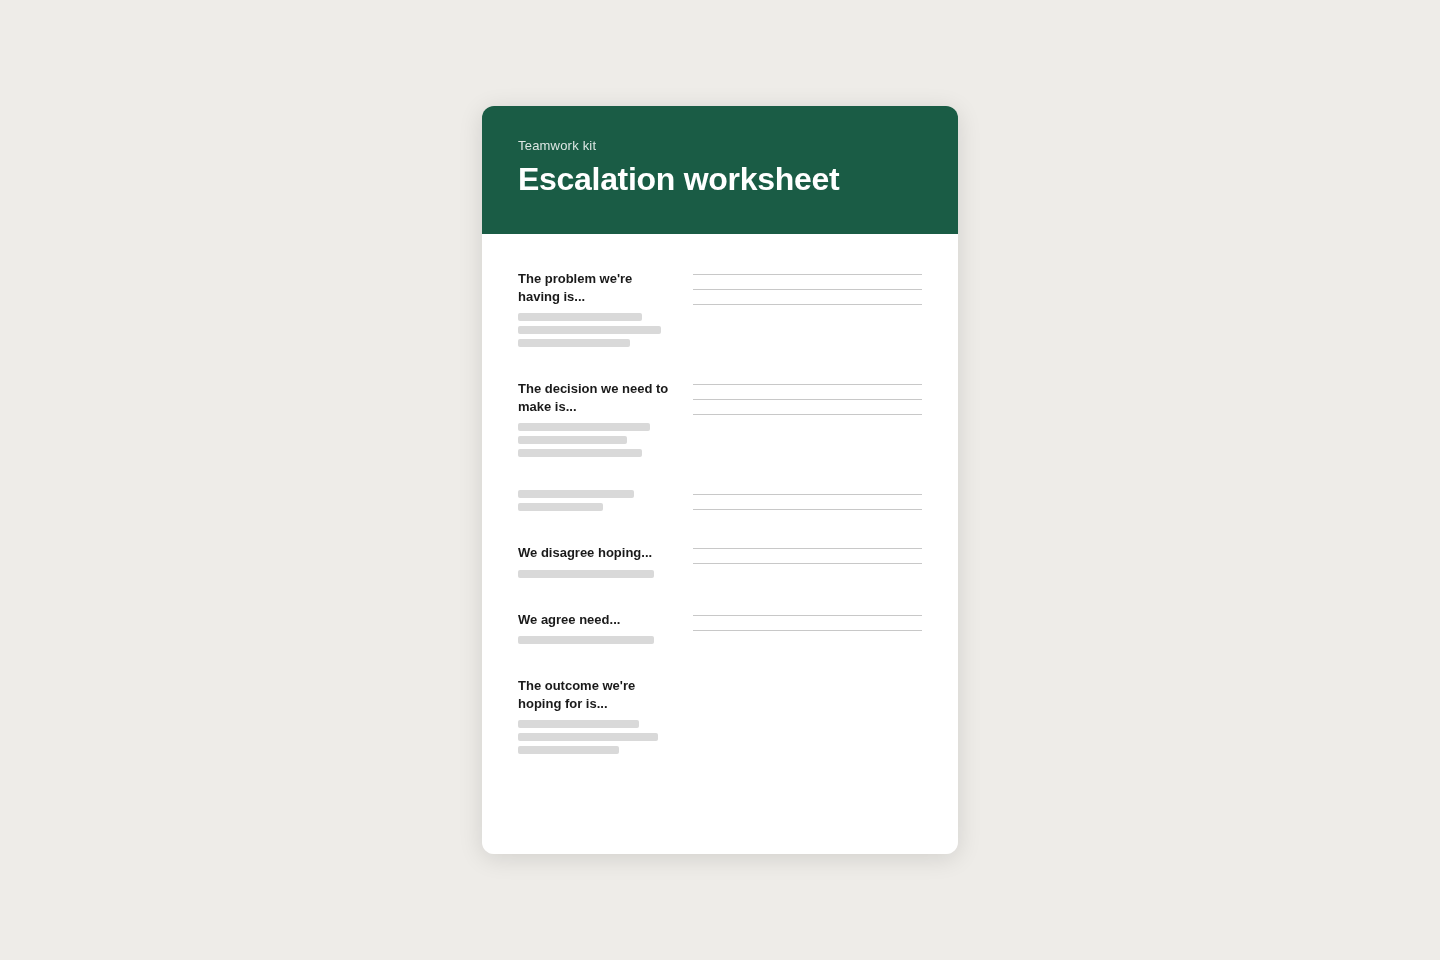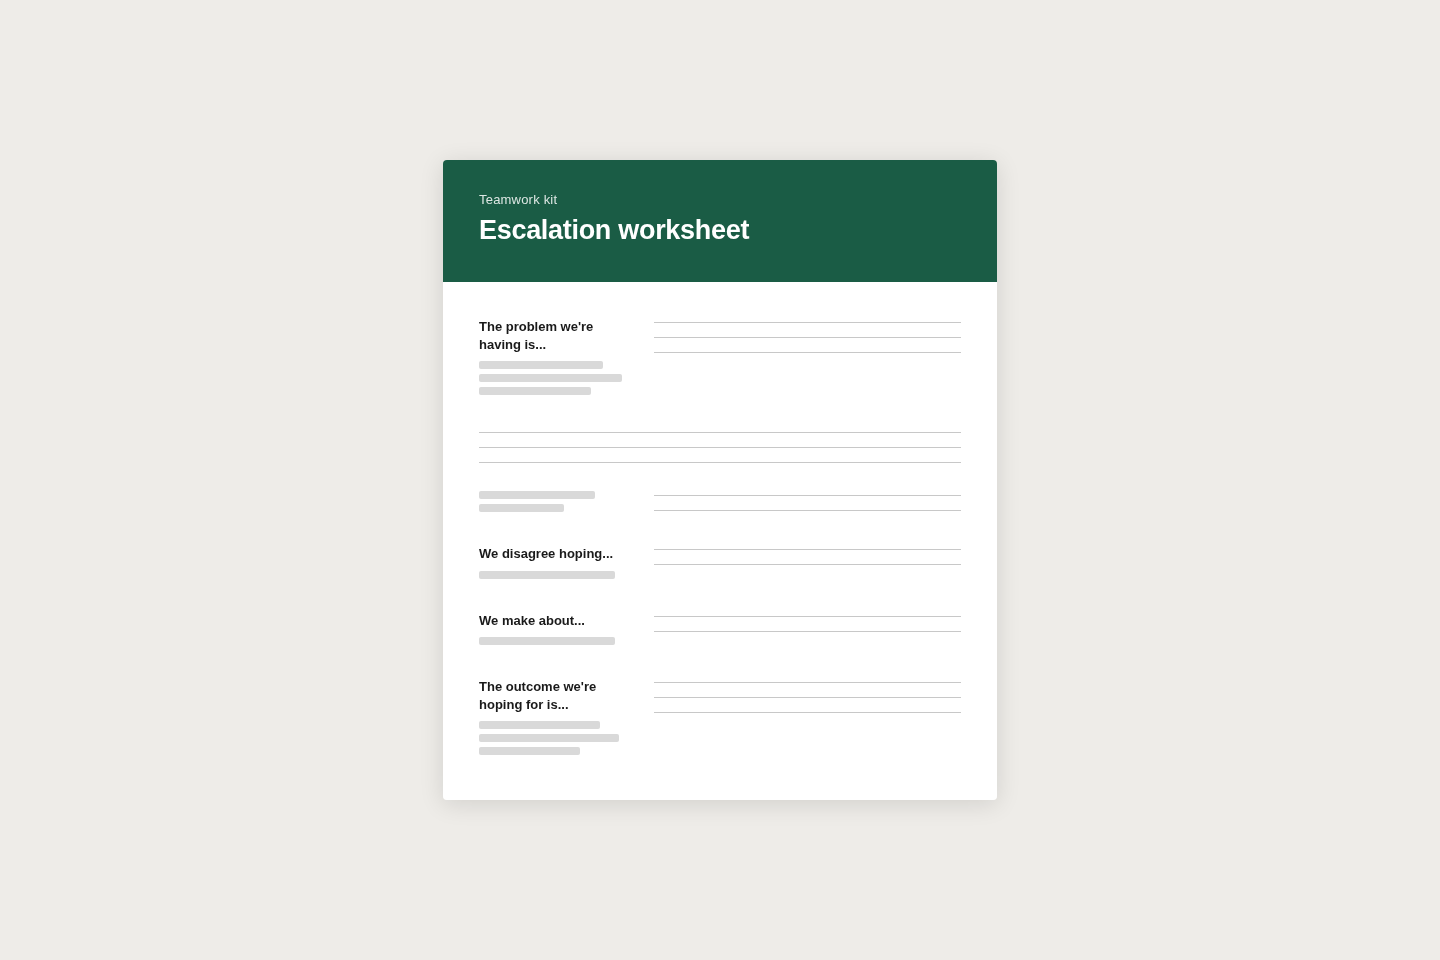--- a/index.html
+++ b/index.html
@@ -12,61 +12,62 @@
       width: 1440px;
       height: 960px;
       background-color: #eeece8;
       display: flex;
       align-items: center;
       justify-content: center;
       font-family: -apple-system, BlinkMacSystemFont, 'Segoe UI', Helvetica, Arial, sans-serif;
     }
 
     .document-wrapper {
-      width: 554px;
+      width: 476px;
       box-shadow: 0 4px 24px rgba(0,0,0,0.12);
-      border-radius: 4px;
+      border-radius: 12px;
       overflow: hidden;
     }
 
     .doc-header {
       background-color: #1a5c45;
       padding: 32px 36px 36px 36px;
     }
 
     .doc-subtitle {
       color: rgba(255,255,255,0.85);
       font-size: 13px;
       font-weight: 400;
       margin-bottom: 8px;
       letter-spacing: 0.2px;
     }
 
     .doc-title {
       color: #ffffff;
-      font-size: 27px;
+      font-size: 32px;
       font-weight: 600;
       letter-spacing: -0.3px;
       line-height: 1.15;
     }
 
     .doc-body {
       background-color: #ffffff;
       padding: 36px 36px 40px 36px;
     }
 
     .worksheet-row {
       display: flex;
       gap: 20px;
       margin-bottom: 28px;
       align-items: flex-start;
     }
 
     .worksheet-row:last-child {
       margin-bottom: 0;
+      flex-direction: column;
     }
 
     .row-left {
       width: 155px;
       flex-shrink: 0;
     }
 
     .row-label {
       font-size: 13px;
       font-weight: 600;
@@ -115,20 +116,26 @@
           <div class="placeholder-line" style="width: 92%;"></div>
           <div class="placeholder-line" style="width: 72%;"></div>
         </div>
         <div class="row-right">
           <div class="input-line"></div>
           <div class="input-line"></div>
           <div class="input-line"></div>
         </div>
       </div>
       <div class="worksheet-row">
+        <div class="row-left">
+          <div class="row-label">The decision we need to make is...</div>
+          <div class="placeholder-line" style="width: 85%;"></div>
+          <div class="placeholder-line" style="width: 70%;"></div>
+          <div class="placeholder-line" style="width: 80%;"></div>
+        </div>
         <div class="row-right">
           <div class="input-line"></div>
           <div class="input-line"></div>
           <div class="input-line"></div>
         </div>
       </div>
       <div class="worksheet-row">
         <div class="row-left">
           <div class="placeholder-line" style="width: 75%;"></div>
           <div class="placeholder-line" style="width: 55%;"></div>
@@ -143,21 +150,21 @@
           <div class="row-label">We disagree hoping...</div>
           <div class="placeholder-line" style="width: 88%;"></div>
         </div>
         <div class="row-right">
           <div class="input-line"></div>
           <div class="input-line"></div>
         </div>
       </div>
       <div class="worksheet-row">
         <div class="row-left">
-          <div class="row-label">We make about...</div>
+          <div class="row-label">We agree need...</div>
           <div class="placeholder-line" style="width: 88%;"></div>
         </div>
         <div class="row-right">
           <div class="input-line"></div>
           <div class="input-line"></div>
         </div>
       </div>
       <div class="worksheet-row">
         <div class="row-left">
           <div class="row-label">The outcome we're hoping for is...</div>

